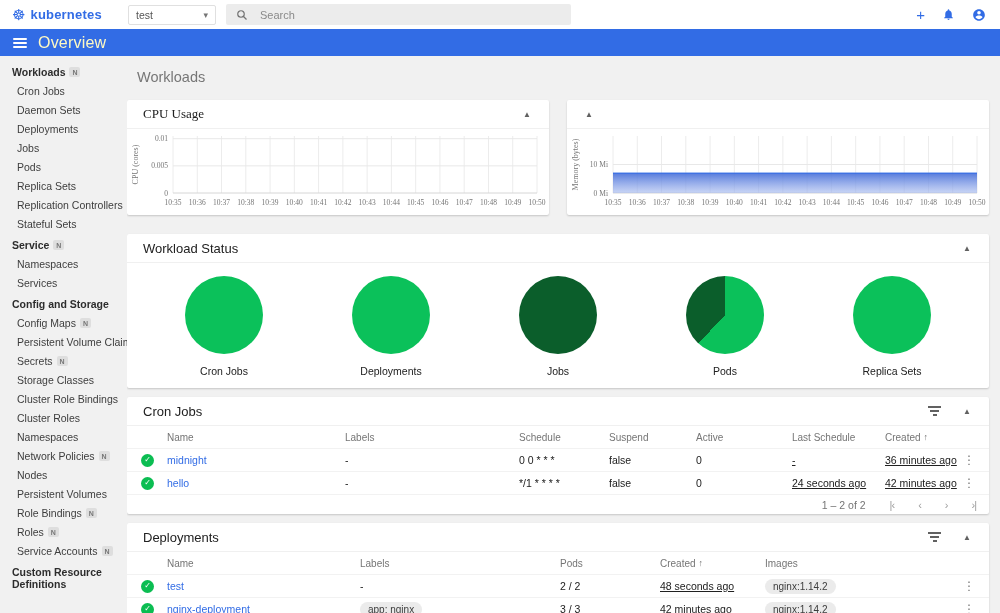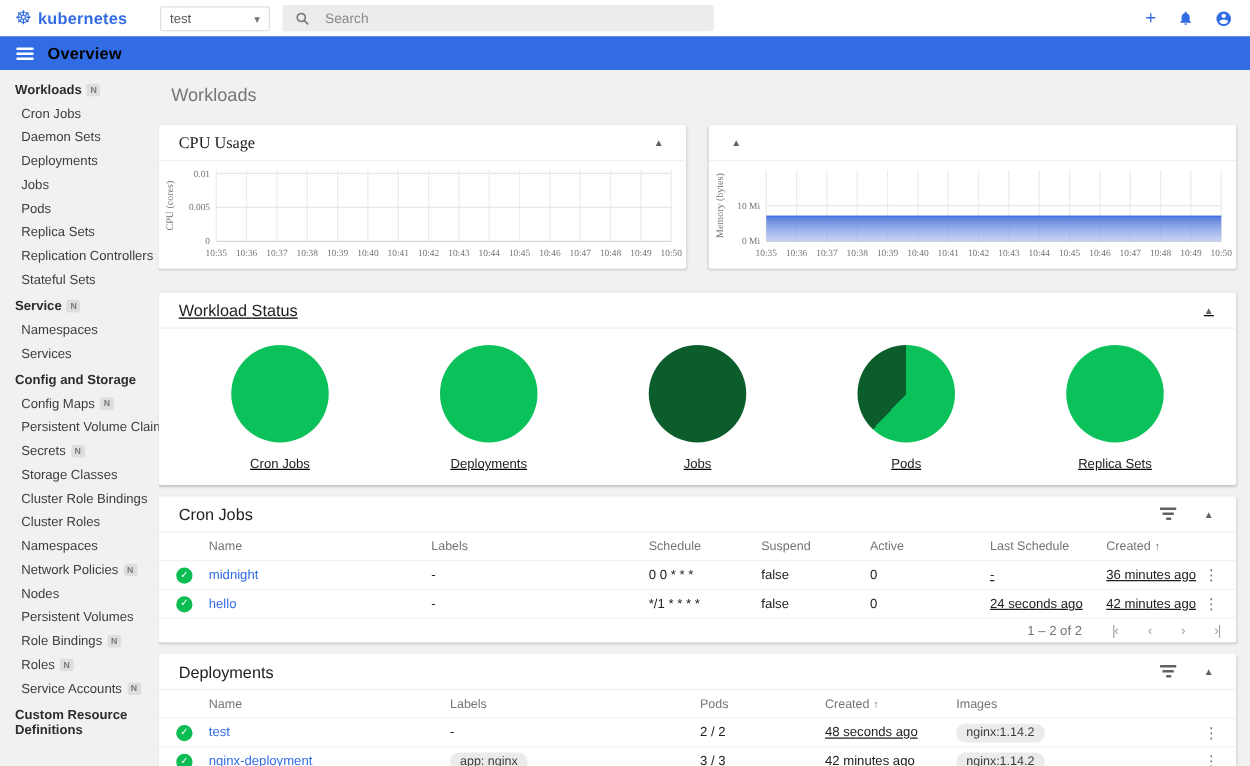--- a/index.html
+++ b/index.html
@@ -22,21 +22,21 @@
   .searchbox input::placeholder { color:#8a8a8a; }
   .toolbar-spacer { flex:1; }
   .toolbar-actions { display:flex; align-items:center; gap:17px; margin-right:14px; color:#326ce5; }
   .plus-glyph { font-size:15px; line-height:1; cursor:pointer; }
   .toolbar-actions svg { cursor:pointer; display:block; }
 
   
   .appbar { position:absolute; top:29px; left:0; right:0; height:27px; background:#326ce5; display:flex; align-items:center; z-index:3; }
   .hamburger { width:14px; margin:0 11px 0 13px; cursor:pointer; }
   .hamburger div { height:2px; background:#fff; margin:2px 0; border-radius:1px; }
-  .appbar-title { color:#000000; font-size:13px; font-weight:bold; letter-spacing:.2px; }
+  .appbar-title { color:#fef9c3; font-size:16px; font-weight:normal; letter-spacing:.2px; }
 
   
   .sidebar { position:absolute; top:56px; left:0; width:127px; bottom:0; padding-top:5px; overflow:hidden; }
   .side-header { display:flex; align-items:center; gap:4px; padding:5px 6px 4px 12px; font-size:10.5px; font-weight:bold; color:#2d2d2d; cursor:pointer; }
   .side-item { display:flex; align-items:center; gap:4px; padding:3px 4px 4px 17px; font-size:10.5px; color:#3d3d3d; cursor:pointer; white-space:nowrap; }
   .n-badge { flex:0 0 auto; width:11px; height:10px; background:#dedede; border-radius:2px; color:#767676; font-size:7px; font-weight:bold;
     display:inline-flex; align-items:center; justify-content:center; line-height:1; }
 
   
   .main { position:absolute; top:56px; left:127px; right:0; bottom:0; overflow:hidden; }
@@ -48,21 +48,21 @@
   .collapse-arrow { color:#616161; font-size:8px; cursor:pointer; padding:2px; }
   .filter-icon { margin-right:20px; cursor:pointer; width:13px; }
   .filter-icon div { height:1.5px; background:#616161; margin:2.5px auto; }
   .filter-icon .f1 { width:13px; } .filter-icon .f2 { width:9px; } .filter-icon .f3 { width:4px; }
 
   .charts-row { display:flex; gap:18px; margin-right:11px;font-family:Liberation Serif, serif; }
   .chart-card { flex:1; height:115px; }
   .chart-body { height:84px; position:relative; }
   .chart-body svg { display:block; }
 
-  .ws-card { margin-top:19px; margin-right:11px; height:154px;text-decoration:underline; }
+  .ws-card { margin-top:19px; margin-right:11px; height:154px; }
   .pies-row { display:flex; justify-content:space-evenly; align-items:flex-start; padding-top:13px; }
   .pie-fig { display:flex; flex-direction:column; align-items:center; width:140px; }
   .pie { width:78px; height:78px; border-radius:50%; }
   .pie-label { margin-top:11px; font-size:10.5px; color:#212121; text-align:center; }
 
   .table-card { margin-top:9px; margin-right:11px; }
   .cj-grid { display:grid; grid-template-columns:26px 178px 174px 90px 87px 96px 93px 1fr 12px; align-items:center; padding:0 14px; }
   .dp-grid { display:grid; grid-template-columns:26px 193px 200px 100px 105px 1fr 12px; align-items:center; padding:0 14px; }
   .colheader { height:22px; font-size:10px; color:#757575; }
   .colheader > div { display:flex; align-items:flex-start; gap:3px; cursor:pointer; }

